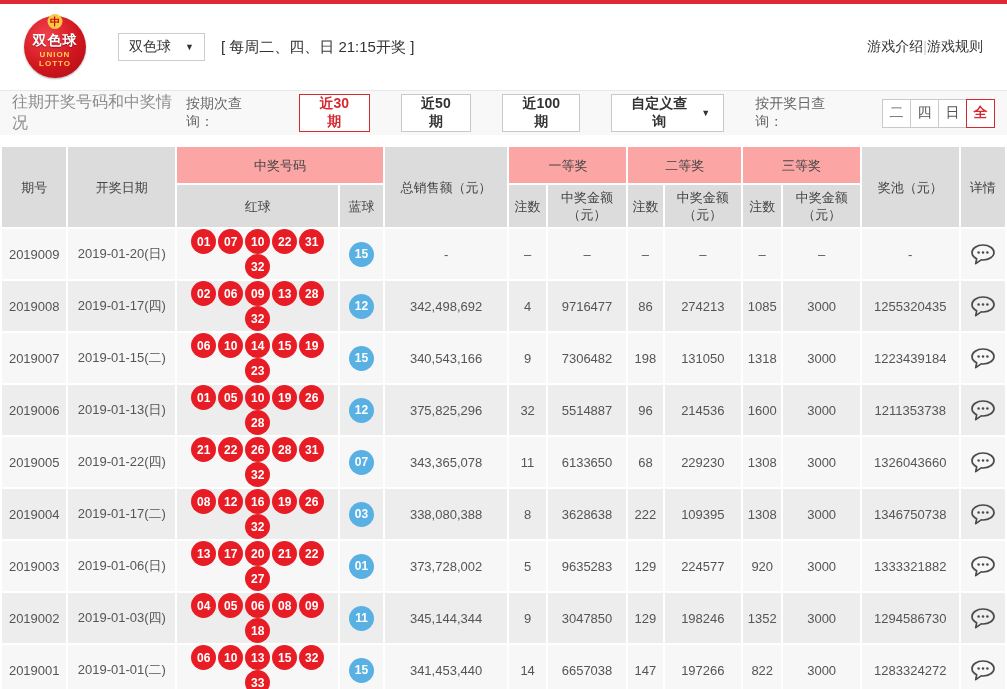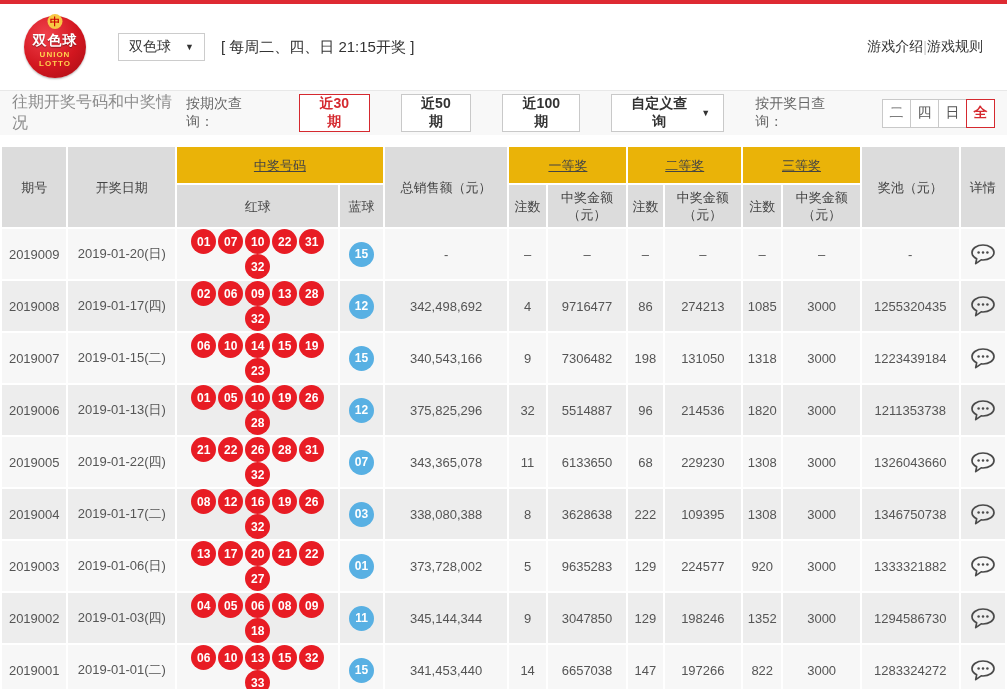--- a/index.html
+++ b/index.html
@@ -47,21 +47,21 @@
   .day-btn{width:29px;height:29px;background:#fff;border:1px solid #c9c9c9;margin-left:-1px;
     font-size:14px;color:#555;cursor:pointer;display:flex;align-items:center;justify-content:center;
     font-family:inherit;}
   .day-btn:first-child{margin-left:0;}
   .day-btn.active{border-color:var(--accent-red);color:var(--accent-red);font-weight:bold;position:relative;z-index:1;}
   
   .table-wrap{margin-top:10px;}
   table{width:100%;border-collapse:collapse;table-layout:fixed;}
   th,td{border:2px solid #fff;text-align:center;font-weight:normal;}
   thead th{font-size:13px;color:#444;background:#dcdcdc;padding:4px 2px;line-height:17px;}
-  thead th.light{background:#eab308;text-decoration:underline;}
+  thead th.light{background:#fca5a5;}
   thead tr.h1 th{height:38px;}
   thead tr.h2 th{height:42px;}
   tbody td{font-size:13px;color:#555;height:39px;padding:0 2px;}
   tbody tr:nth-child(odd) td{background:#f7f7f7;}
   tbody tr:nth-child(even) td{background:#ededed;}
   .ball{display:inline-flex;width:25px;height:25px;border-radius:50%;
     align-items:center;justify-content:center;color:#fff;font-size:12px;font-weight:bold;
     margin:0 1px;vertical-align:middle;}
   .ball.red{background:var(--ball-red);}
   .ball.blue{background:var(--ball-blue);}
@@ -230,21 +230,21 @@
         <tr>
           <td class="c-period">2019006</td>
           <td class="c-date">2019-01-13(日)</td>
           <td class="c-reds"><span class="ball red">01</span><span class="ball red">05</span><span class="ball red">10</span><span class="ball red">19</span><span class="ball red">26</span><span class="ball red">28</span></td>
           <td class="c-blue"><span class="ball blue">12</span></td>
           <td class="c-sales">375,825,296</td>
           <td class="c-n1">32</td>
           <td class="c-a1">5514887</td>
           <td class="c-n2">96</td>
           <td class="c-a2">214536</td>
-          <td class="c-n3">1820</td>
+          <td class="c-n3">1600</td>
           <td class="c-a3">3000</td>
           <td class="c-pool">1211353738</td>
           <td class="c-detail">
   <svg width="26" height="23" viewBox="0 0 26 23">
     <path d="M13 2 C6.9 2 2 5.3 2 9.5 C2 12.1 3.9 14.4 6.7 15.7 L5.7 20.6 L11.2 16.9 C11.8 17 12.4 17 13 17 C19.1 17 24 13.7 24 9.5 C24 5.3 19.1 2 13 2 Z" fill="none" stroke="#4a4a4a" stroke-width="1.7" stroke-linejoin="round"></path>
     <circle cx="8.6" cy="9.5" r="1.25" fill="#4a4a4a"></circle>
     <circle cx="13" cy="9.5" r="1.25" fill="#4a4a4a"></circle>
     <circle cx="17.4" cy="9.5" r="1.25" fill="#4a4a4a"></circle>
   </svg>
 </td>

